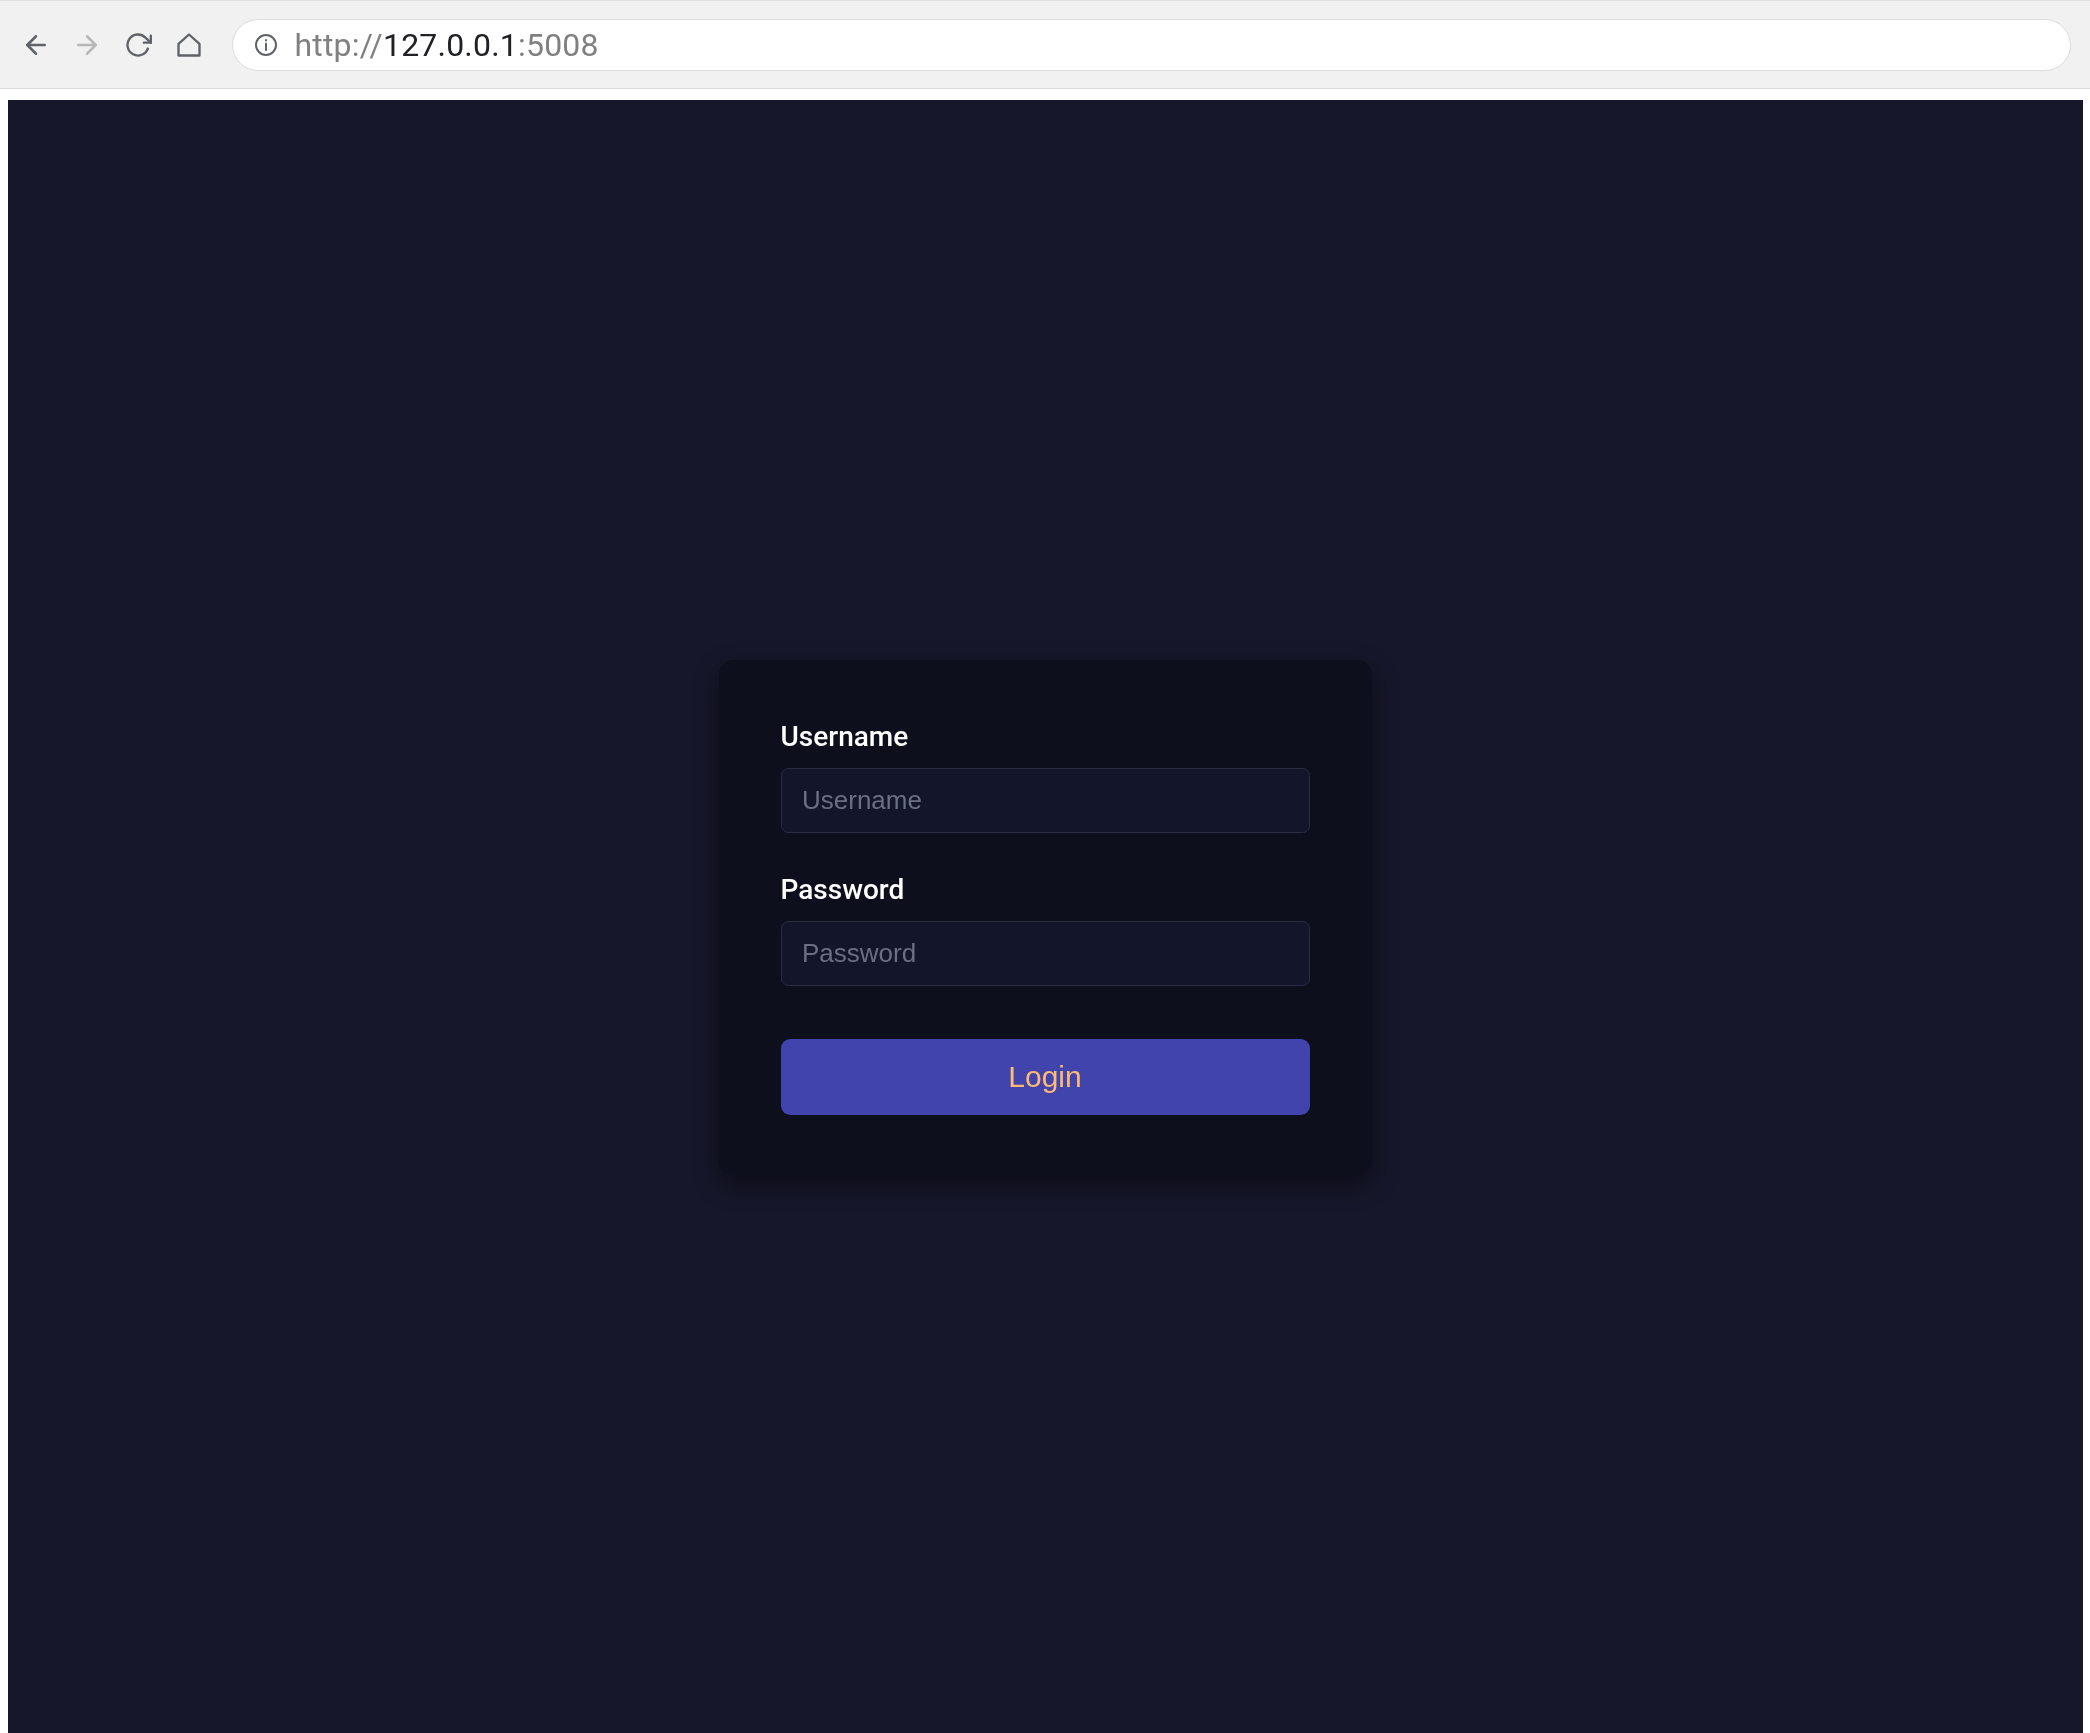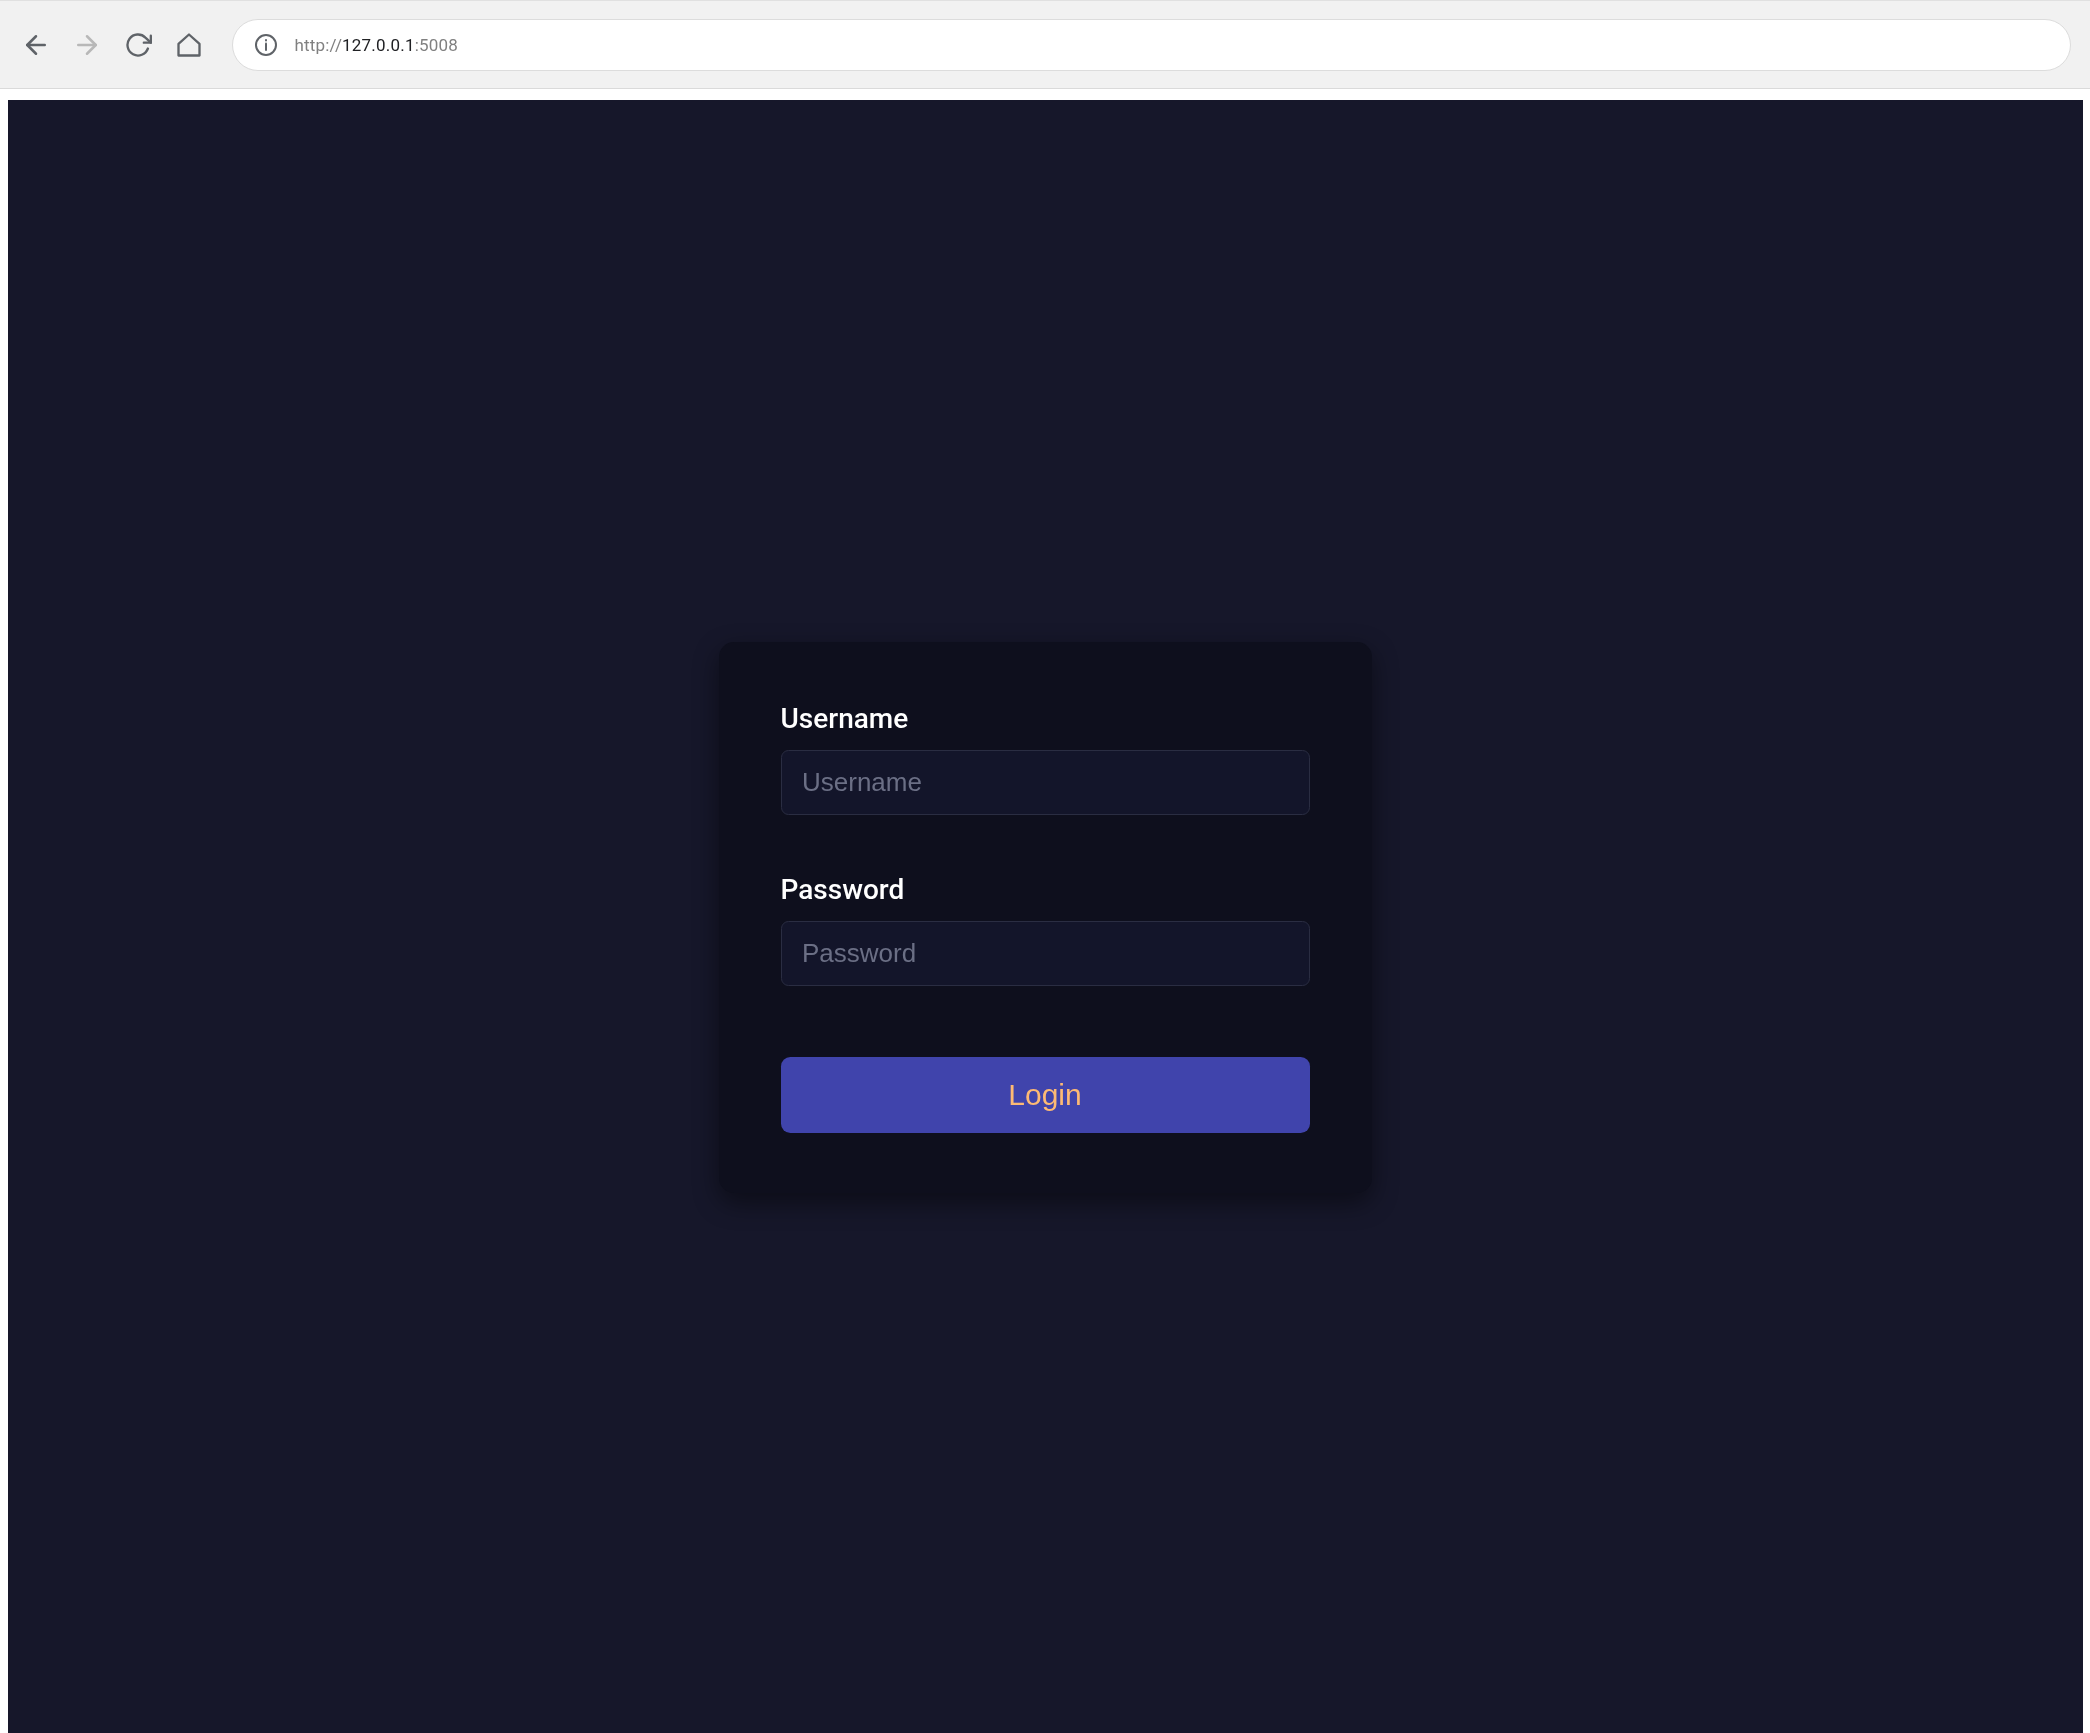--- a/index.html
+++ b/index.html
@@ -61,21 +61,21 @@
       width: 26px;
       height: 26px;
       display: flex;
       align-items: center;
       justify-content: center;
       color: #5f6368;
       flex-shrink: 0;
     }
 
     .url-text {
-      font-size: 17px;
+      font-size: 32px;
       color: #808080;
       white-space: nowrap;
       letter-spacing: 0.2px;
     }
 
     .url-text .host {
       color: #202124;
     }
 
     
@@ -97,21 +97,21 @@
 
     .login-card {
       width: 653px;
       background: #0e0f1d;
       border-radius: 15px;
       padding: 60px 62px;
       box-shadow: 0 9.3px 26px rgba(0,0,0,0.45);
     }
 
     .form-group {
-      margin-bottom: 58px;
+      margin-bottom: 40px;
     }
 
     .form-label {
       color: #ffffff;
       font-size: 28px;
       font-weight: 500;
       margin-bottom: 15px;
       display: block;
     }
 

